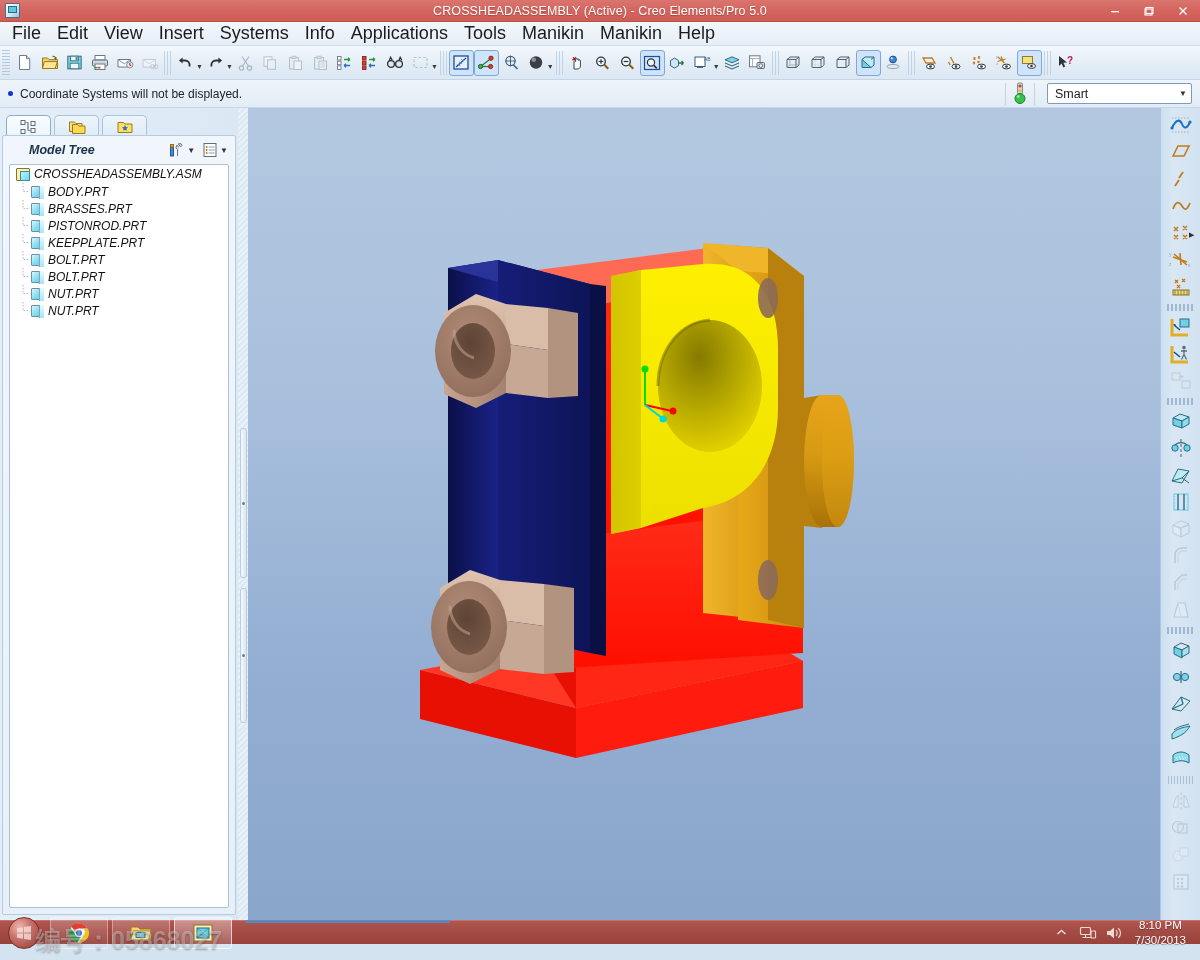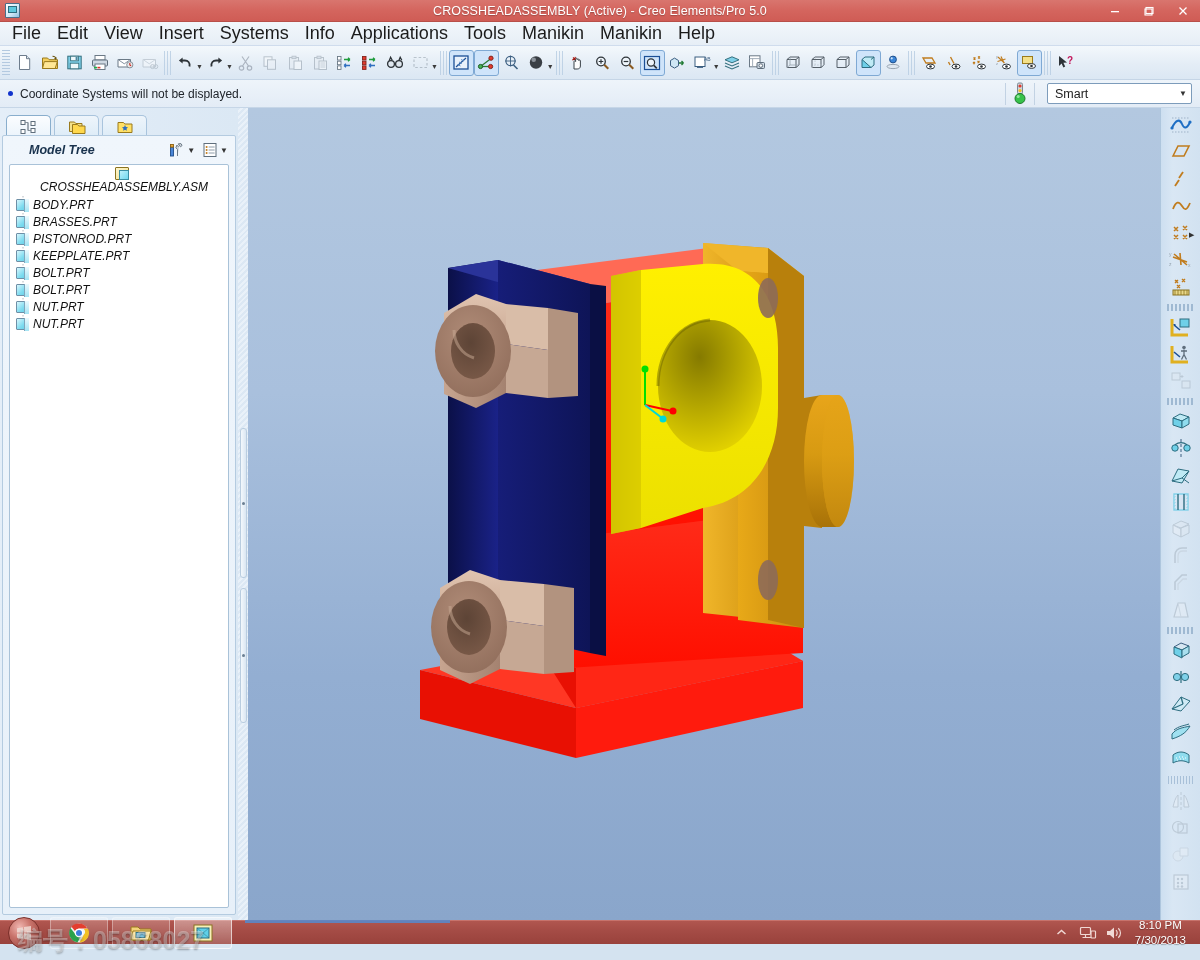--- a/index.html
+++ b/index.html
@@ -116,22 +116,22 @@
     border:1px solid #b4cbe0; border-radius:2px;font-style:italic;
   }
   .nav-head { height:28px; display:flex; align-items:center; padding:0 6px; }
   .nav-title { font-size:12.5px; font-weight:bold; color:#19324d; margin-left:20px; }
   .nav-head-btns { margin-left:auto; display:flex; align-items:center; }
   .nav-hb { display:flex; align-items:center; padding:2px 1px; border-radius:2px; }
   .tree-box {
     position:absolute; left:6px; top:28px; right:6px; bottom:6px;
     background:#fff; border:1px solid #a9c2d8; border-radius:2px; overflow:hidden;
   }
-  .tree-root { display:flex; align-items:center; padding:2px 0 2px 6px;flex-direction:column; }
-  .tree-row { display:flex; align-items:center; height:17px; padding-left:6px; position:relative; }
+  .tree-root { display:flex; align-items:center; padding:2px 0 2px 6px; }
+  .tree-row { display:flex; align-items:center; height:17px; padding-left:21px; position:relative; }
   .tree-row .elbow {
     position:absolute; left:12px; top:0; width:12px; height:100%;
   }
   .tree-lbl { font-size:12px; color:#111; margin-left:4px; }
   .root-lbl { font-size:12px; color:#111; margin-left:4px; }
   .ico-asm {
     width:14px;height:13px;border:1px solid #8a7320;border-radius:1px;
     background:linear-gradient(135deg,#fdf6cf 0%,#f3e08a 100%);position:relative;flex:none;
   }
   .ico-asm:after{content:"";position:absolute;left:3px;top:2px;width:8px;height:8px;
@@ -212,21 +212,21 @@
   
   .wm {
     position:absolute; left:0; top:920px; width:1200px; height:40px;
     display:flex; align-items:center; pointer-events:none;
   }
   .wm-text {
     margin-left:28px; font-size:25px; font-weight:bold; letter-spacing:.5px;
     color:rgba(255,255,255,.34); text-shadow:0 1px 2px rgba(0,0,0,.30);
     display:flex; align-items:center; gap:6px; white-space:nowrap;
   }
-  .wm-id { margin-left:18px; font-size:25px; font-weight:bold; color:rgba(255,255,255,.34);
+  .wm-id { margin-left:36px; font-size:25px; font-weight:bold; color:rgba(255,255,255,.34);
            text-shadow:0 1px 2px rgba(0,0,0,.30); }
   .wm-strip { position:absolute; left:245px; top:920px; width:205px; height:3px;
               background:rgba(90,135,200,.9); }
 </style>
 </head>
 <body>
 
 <div id="app">
 
   <div class="titlebar">

